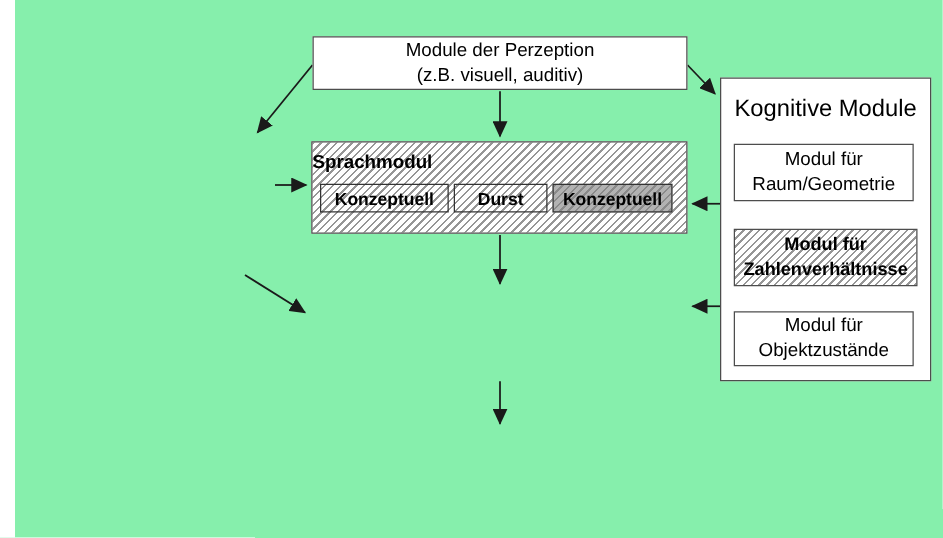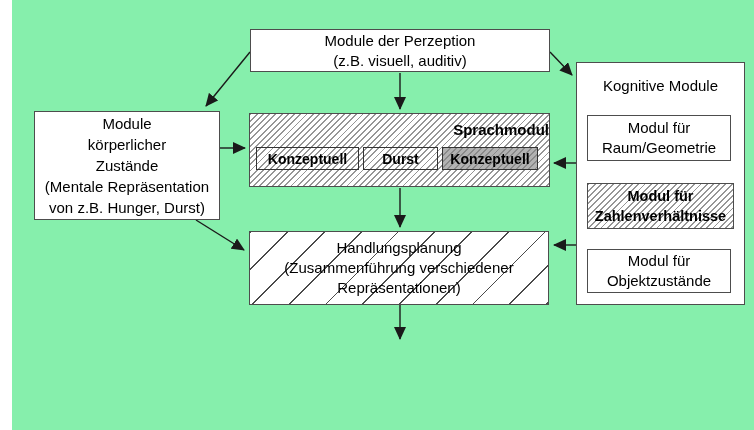--- a/index.html
+++ b/index.html
@@ -51,21 +51,21 @@
   }
   .box-sprach {
     position: absolute;
     z-index: 2;
     left: 237px; top: 113px; width: 301px; height: 74px;
     border: 1.5px solid #4d4d4d;
   }
   .sprach-title {
     position: absolute;
     left: 0; top: 7px; width: 100%;
-    text-align: right;
+    text-align: left;
     font-size: 15px;
     font-weight: bold;
   }
   .subbox {
     position: absolute;
     top: 33px;
     height: 23px;
     border: 1.4px solid #333333;
     display: flex;
     align-items: center;
@@ -85,21 +85,21 @@
     position: absolute;
     z-index: 2;
     left: 564px; top: 62px; width: 169px; height: 243px;
     border: 1.5px solid #4d4d4d;
     background: #ffffff;
   }
   .kognitive-title {
     position: absolute;
     left: 0; top: 14px; width: 100%;
     text-align: center;
-    font-size: 15px;
+    font-size: 19px;
   }
   .kogbox {
     position: absolute;
     left: 10px;
     border: 1.4px solid #4d4d4d;
     display: flex;
     align-items: center;
     justify-content: center;
     text-align: center;
     font-size: 15px;
@@ -134,36 +134,28 @@
       <line x1="388" y1="188" x2="388" y2="227" marker-end="url(#ah)"></line>
       <line x1="184" y1="220" x2="232" y2="250" marker-end="url(#ah)"></line>
       <line x1="564" y1="245" x2="542" y2="245" marker-end="url(#ah)"></line>
       <line x1="388" y1="305" x2="388" y2="339" marker-end="url(#ah)"></line>
     </g>
   </svg>
 
   <div class="box box-perzeption">Module der Perzeption
 (z.B. visuell, auditiv)</div>
 
-  <div class="box box-koerper">Module
-körperlicher
-Zustände
-(Mentale Repräsentation
-von z.B. Hunger, Durst)</div>
 
   <div class="box-sprach hatch-fine">
     <div class="sprach-title">Sprachmodul</div>
     <div class="subbox sub-phonologie">Konzeptuell</div>
     <div class="subbox sub-syntax">Durst</div>
     <div class="subbox sub-konzeptuell">Konzeptuell</div>
   </div>
 
-  <div class="box box-handlung">Handlungsplanung
-(Zusammenführung verschiedener
-Repräsentationen)</div>
 
 
   <div class="box-kognitive">
     <div class="kognitive-title">Kognitive Module</div>
     <div class="kogbox kog-raum">Modul für
 Raum/Geometrie</div>
     <div class="kogbox kog-zahlen">Modul für
 Zahlenverhältnisse</div>
     <div class="kogbox kog-objekt">Modul für
 Objektzustände</div>

